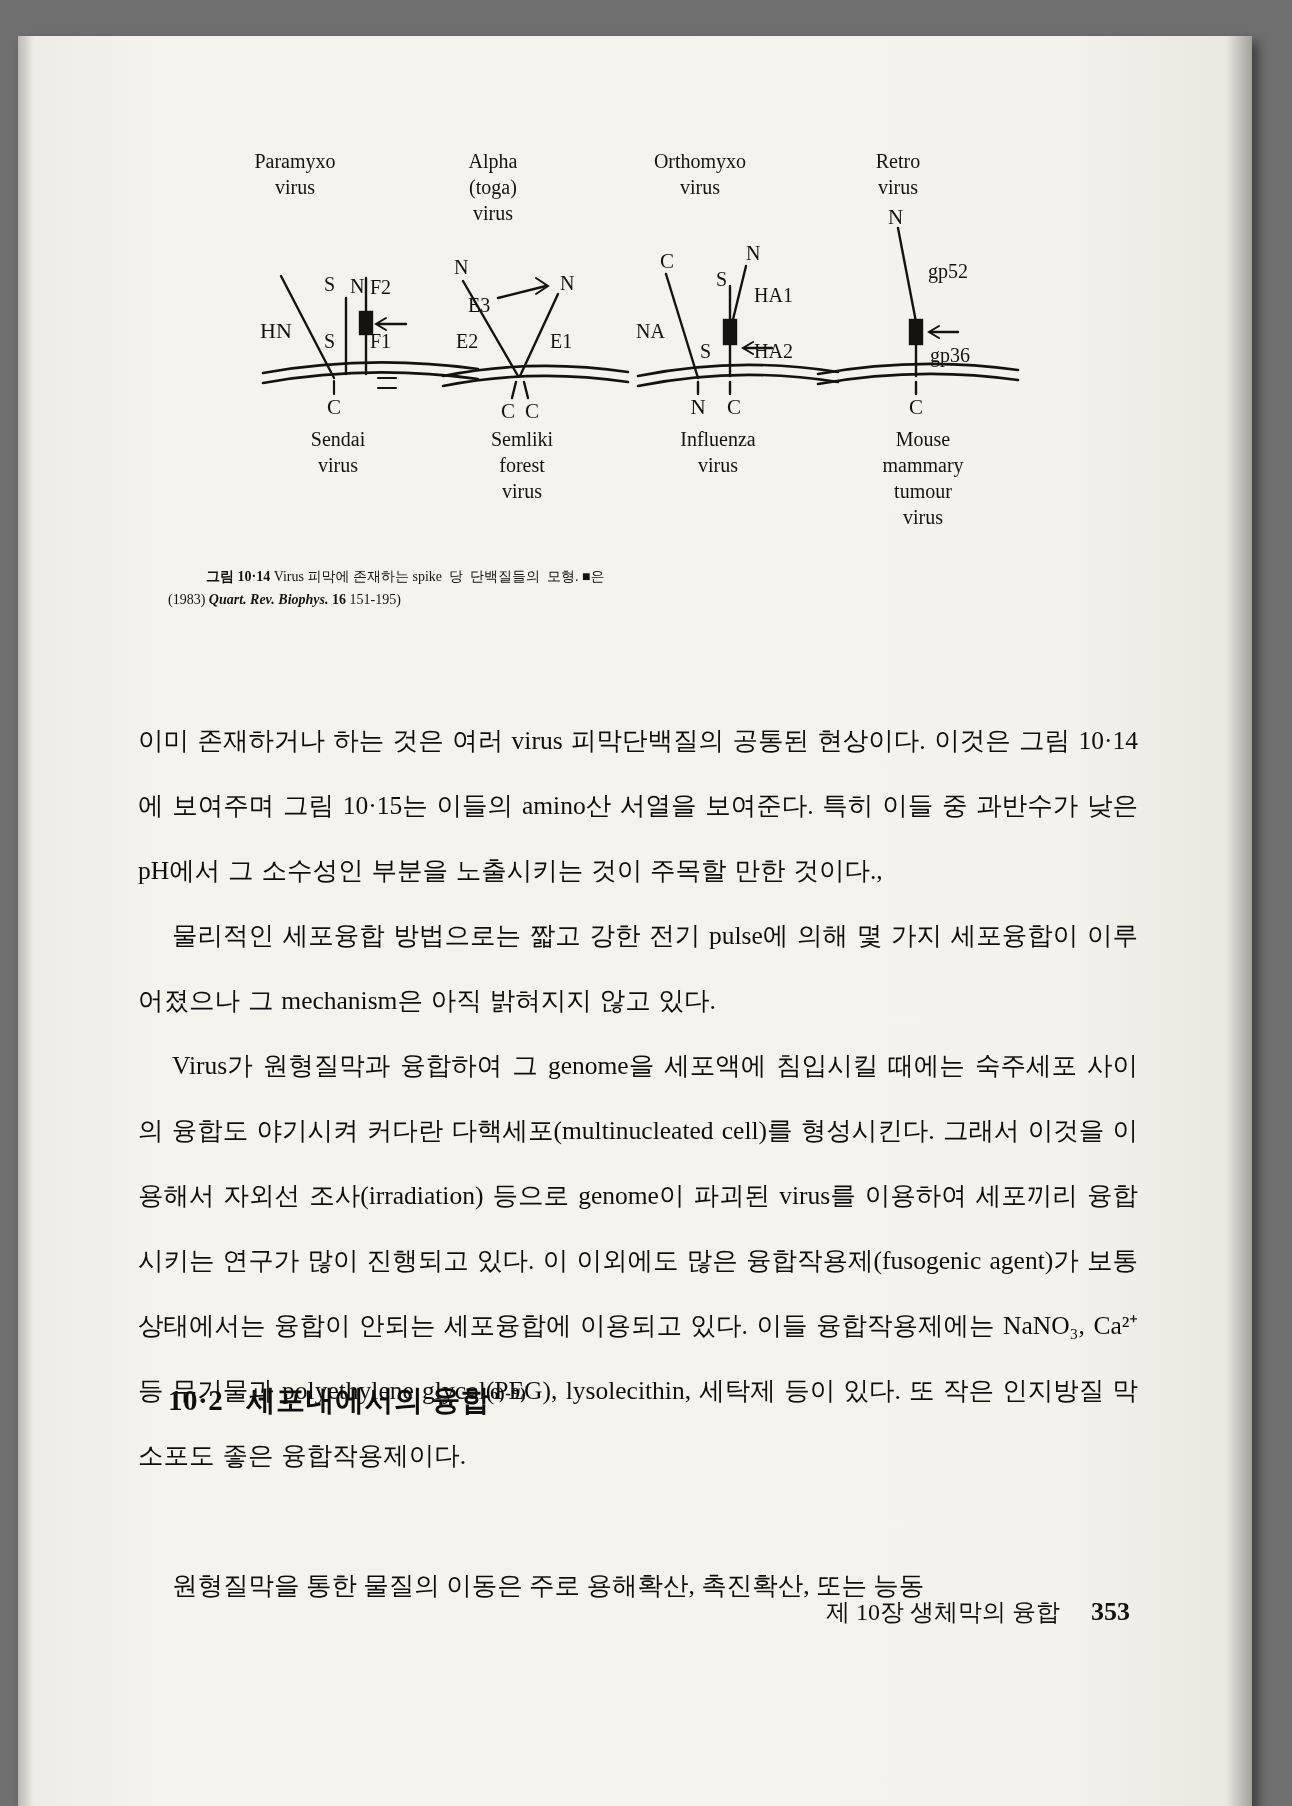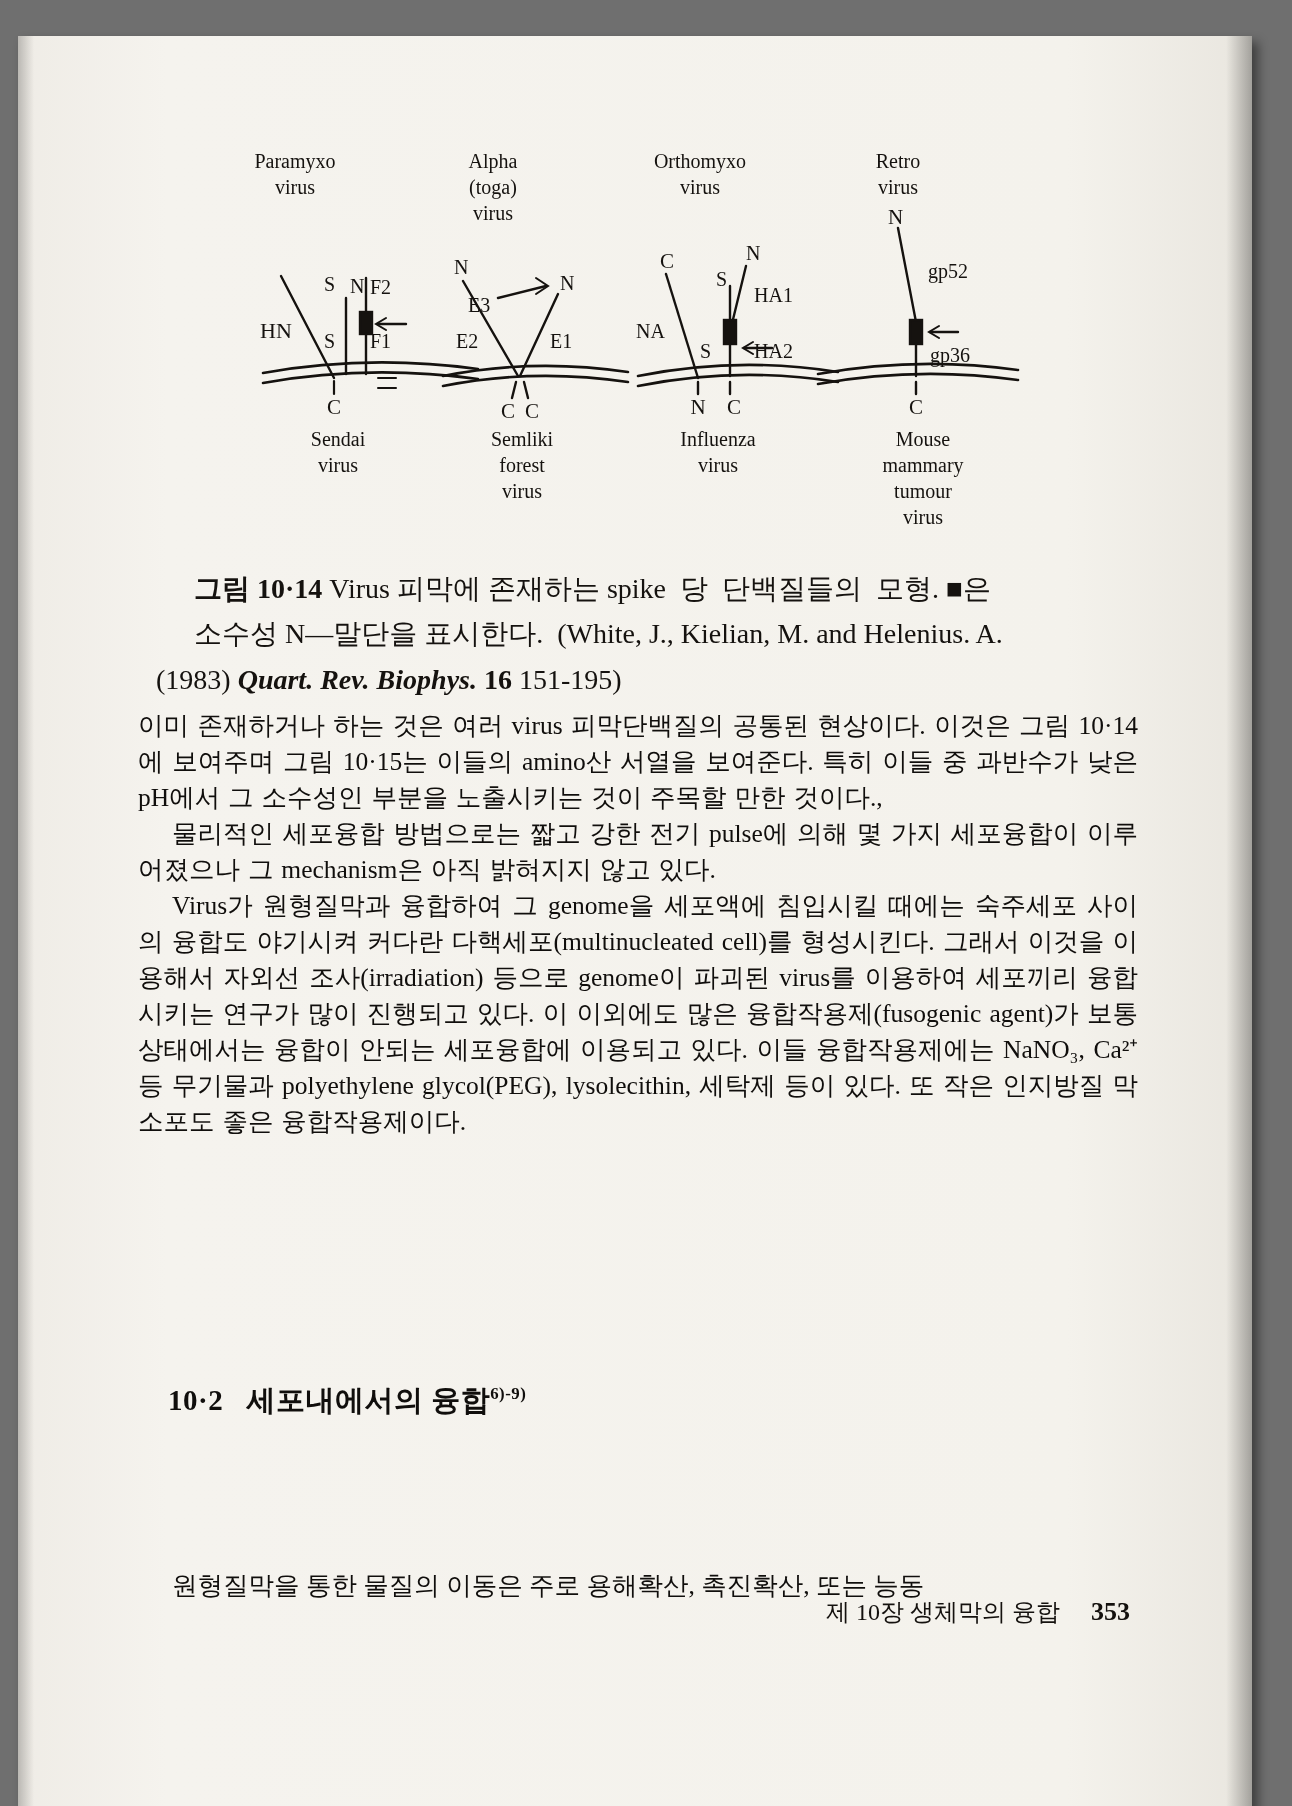--- a/index.html
+++ b/index.html
@@ -36,41 +36,41 @@
     left: 120px;
     top: 90px;
     width: 1000px;
     height: 420px;
   }
   .fig-svg { display:block; }
 
   
   .caption {
     position: absolute;
-    left: 138px;
+    left: 150px;
     top: 530px;
     width: 940px;
-    font-size: 28px;
+    font-size: 14px;
     line-height: 1.62;
     color: #15120f;
     text-align: left;
   }
   .caption .cap-line { white-space: pre-wrap; }
   .caption .cap-ind { padding-left: 38px; }
   .ital { font-style: italic; font-weight: bold; }
   .bold { font-weight: bold; }
 
   
   .body-text {
     position: absolute;
     left: 120px;
     top: 672px;
     width: 1000px;
     font-size: 25.5px;
-    line-height: 36px;
+    line-height: 65px;
     color: #100e0c;
   }
   .para {
     margin: 0 0 0 0;
     text-align: justify;
     text-align-last: left;
     word-spacing: 0.06em;
   }
   .para.indent { text-indent: 34px; }
 
@@ -238,21 +238,20 @@
           <text x="785" y="320" font-size="20" fill="#15120f" stroke="none" text-anchor="middle">Mouse</text>
           <text x="785" y="346" font-size="20" fill="#15120f" stroke="none" text-anchor="middle">mammary</text>
           <text x="785" y="372" font-size="20" fill="#15120f" stroke="none" text-anchor="middle">tumour</text>
           <text x="785" y="398" font-size="20" fill="#15120f" stroke="none" text-anchor="middle">virus</text>
         </g>
       </svg>
     </div>
 
     <div class="caption">
       <div class="cap-line cap-ind"><span class="bold">그림 10·14</span> <span>Virus 피막에 존재하는 spike  당  단백질들의  모형.</span> <span>■은</span></div>
-      <div class="cap-line cap-ind">소수성 N—말단을 표시한다.  (White, J., Kielian, M. and Helenius. A.</div>
       <div class="cap-line"><span>(1983)</span> <span class="ital">Quart. Rev. Biophys.</span> <span class="bold">16</span> <span>151-195)</span></div>
     </div>
 
     <div class="body-text">
       <p class="para">이미 존재하거나 하는 것은 여러 virus 피막단백질의 공통된 현상이다. 이것은 그림 10·14에 보여주며 그림 10·15는 이들의 amino산 서열을 보여준다. 특히 이들 중 과반수가 낮은 pH에서 그 소수성인 부분을 노출시키는 것이 주목할 만한 것이다.,</p>
       <p class="para indent">물리적인 세포융합 방법으로는 짧고 강한 전기 pulse에 의해 몇 가지 세포융합이 이루어졌으나 그 mechanism은 아직 밝혀지지 않고 있다.</p>
       <p class="para indent">Virus가 원형질막과 융합하여 그 genome을 세포액에 침입시킬 때에는 숙주세포 사이의 융합도 야기시켜 커다란 다핵세포(multinucleated cell)를 형성시킨다.  그래서 이것을 이용해서 자외선 조사(irradiation) 등으로 genome이 파괴된 virus를 이용하여 세포끼리 융합시키는 연구가 많이 진행되고 있다.  이 이외에도 많은 융합작용제(fusogenic agent)가 보통 상태에서는 융합이 안되는 세포융합에 이용되고 있다.  이들 융합작용제에는 NaNO₃, Ca²⁺등 무기물과 polyethylene glycol(PEG), lysolecithin, 세탁제 등이 있다. 또 작은 인지방질 막소포도 좋은 융합작용제이다.</p>
     </div>
 
     <div class="section-head">

